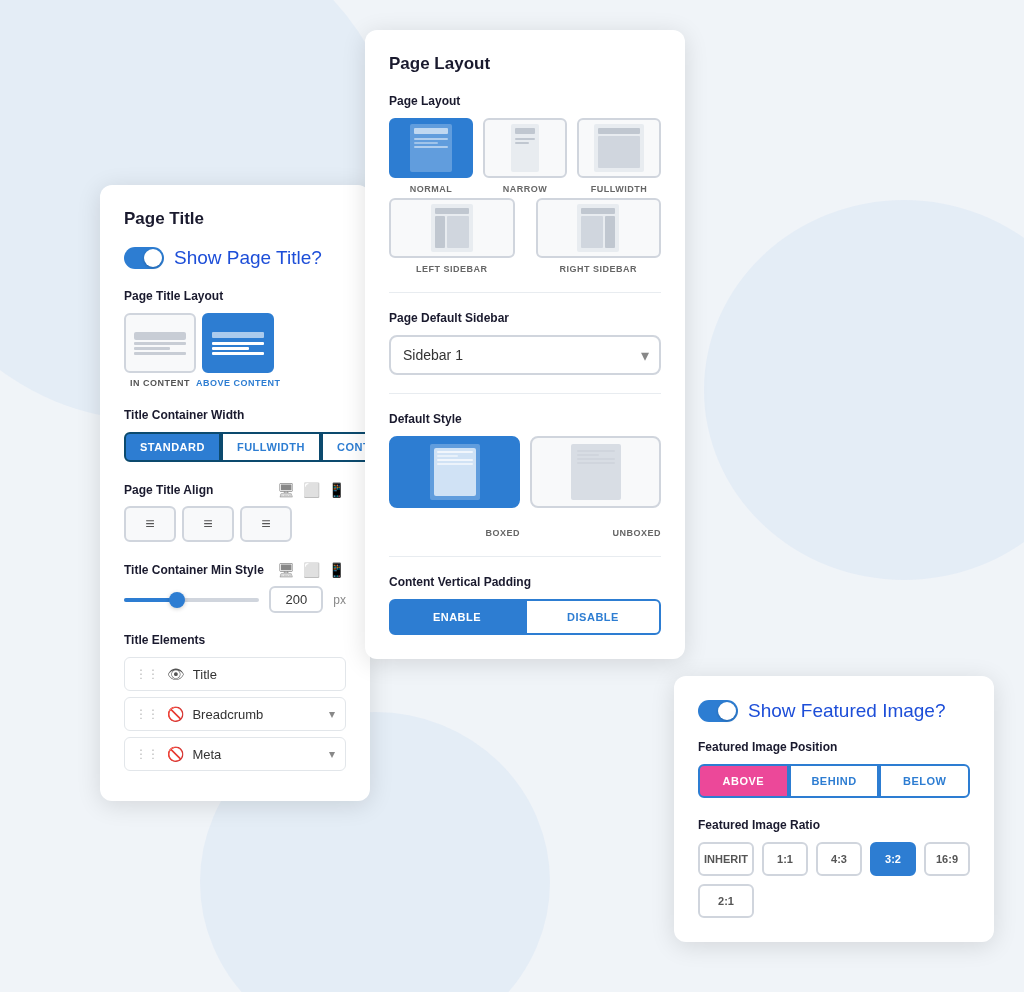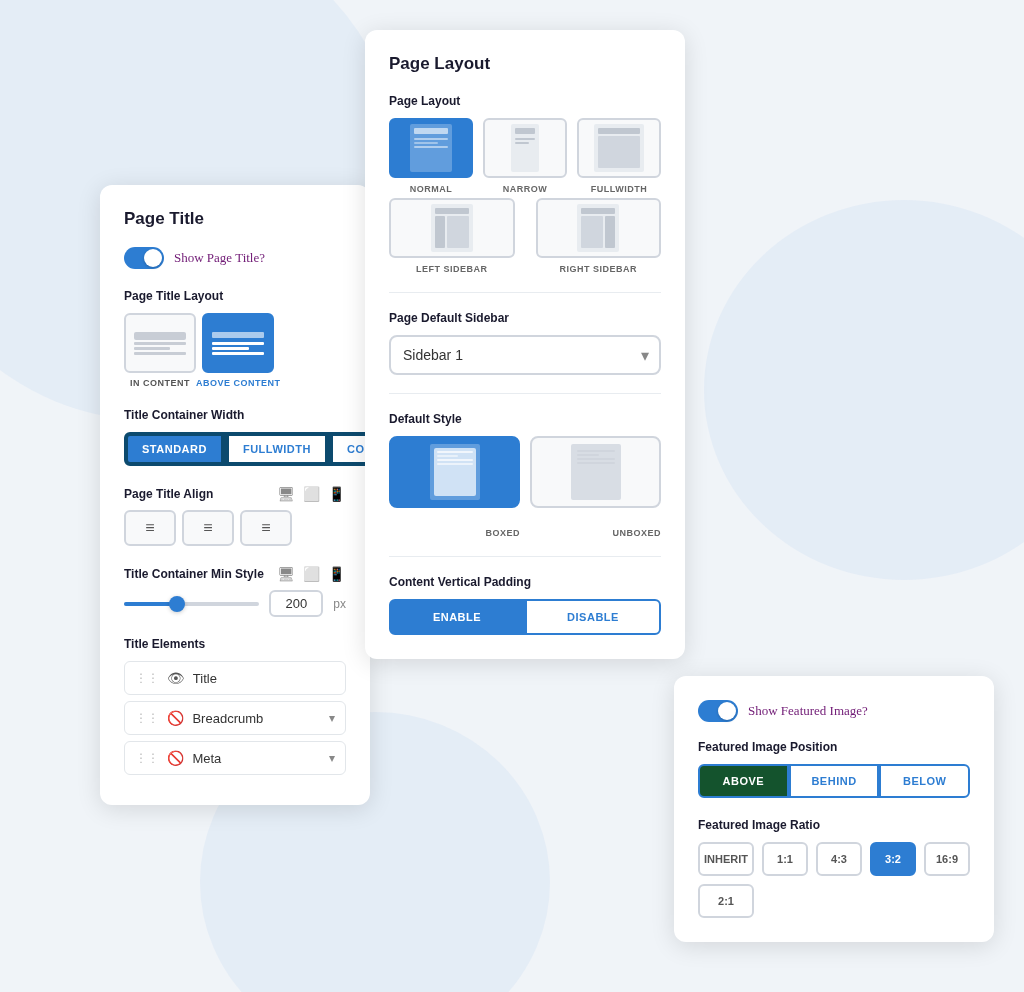--- a/index.html
+++ b/index.html
@@ -73,23 +73,22 @@
     .toggle::after {
       content: '';
       position: absolute;
       width: 18px; height: 18px;
       background: #fff;
       border-radius: 50%;
       top: 2px; right: 2px;
       box-shadow: 0 1px 3px rgba(0,0,0,0.2);
     }
     .toggle-label {
-      font-size: 13px;
-      color: #701a75;
-      font-family: Liberation Serif, serif;
+      font-size: 19px;
+      color: #1d4ed8;
     }
 
     
     .section-label {
       font-size: 12px;
       font-weight: 700;
       color: #1a1a2e;
       margin-bottom: 10px;
     }
 
@@ -156,21 +155,21 @@
     .btn-group {
       display: flex;
       gap: 0;
       margin-bottom: 20px;
     }
     .btn-group-item {
       padding: 7px 14px;
       font-size: 11px;
       font-weight: 700;
       letter-spacing: 0.5px;
-      border: 4px solid #0c4a6e;
+      border: 2px solid #0c4a6e;
       cursor: pointer;
       background: #fff;
       color: #2d7dd2;
       text-transform: uppercase;
     }
     .btn-group-item:first-child { border-radius: 6px 0 0 6px; }
     .btn-group-item:last-child { border-radius: 0 6px 6px 0; }
     .btn-group-item.active {
       background: #2d7dd2;
       color: #fff;
@@ -499,21 +498,21 @@
       font-size: 11px;
       font-weight: 700;
       letter-spacing: 0.5px;
       border: 2px solid #2d7dd2;
       cursor: pointer;
       text-transform: uppercase;
       text-align: center;
     }
     .feat-btn:first-child { border-radius: 6px 0 0 6px; }
     .feat-btn:last-child { border-radius: 0 6px 6px 0; }
-    .feat-btn.active { background: #14532d; color: #fff; }
+    .feat-btn.active { background: #ec4899; color: #fff; }
     .feat-btn.inactive { background: #fff; color: #2d7dd2; }
 
     
     .ratio-grid {
       display: grid;
       grid-template-columns: repeat(5, 1fr);
       gap: 8px;
     }
     .ratio-btn {
       padding: 9px 4px;

